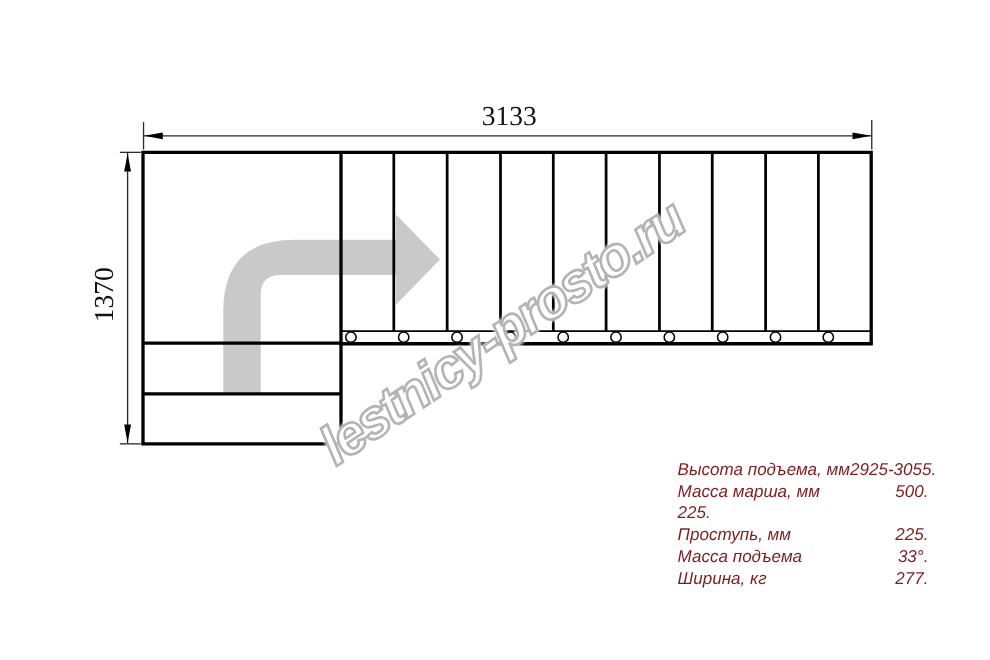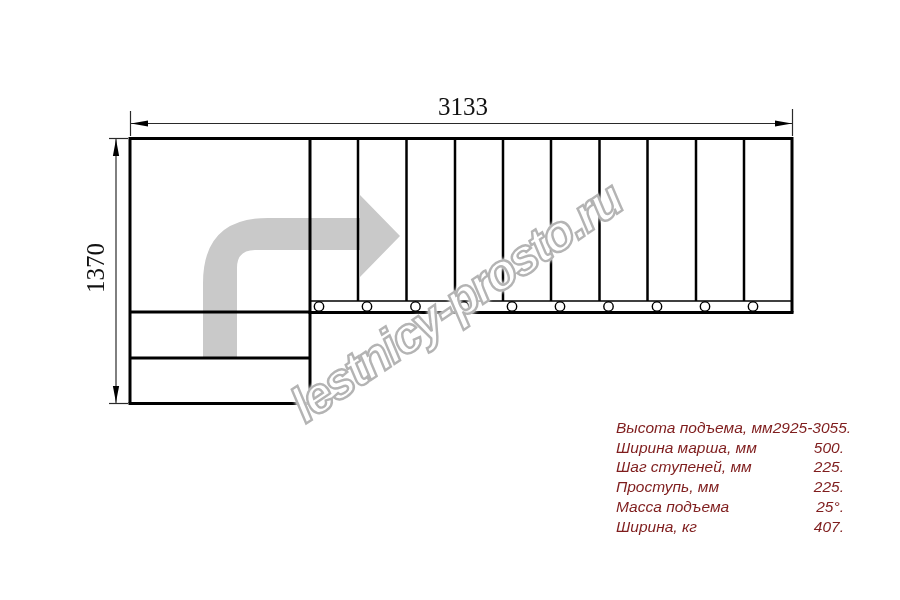--- a/index.html
+++ b/index.html
@@ -120,34 +120,33 @@
   <div id="dim-height-label" class="dim-label">1370</div>
 
   <div id="watermark">lestnicy-prosto.ru</div>
 
   <div id="specs">
     <div class="spec-row">
       <span class="spec-label">Высота подъема, мм</span>
       <span class="spec-value">2925-3055.</span>
     </div>
     <div class="spec-row">
-      <span class="spec-label">Ширина марша, мм</span>
+      <span class="spec-label">Масса марша, мм</span>
       <span class="spec-value">500.</span>
     </div>
     <div class="spec-row">
-      <span class="spec-label">Шаг ступеней, мм</span>
       <span class="spec-value">225.</span>
     </div>
     <div class="spec-row">
       <span class="spec-label">Проступь, мм</span>
       <span class="spec-value">225.</span>
     </div>
     <div class="spec-row">
       <span class="spec-label">Масса подъема</span>
-      <span class="spec-value">25°.</span>
+      <span class="spec-value">33°.</span>
     </div>
     <div class="spec-row">
       <span class="spec-label">Ширина, кг</span>
-      <span class="spec-value">407.</span>
+      <span class="spec-value">277.</span>
     </div>
   </div>
 
 </div>
 
 </body></html>

